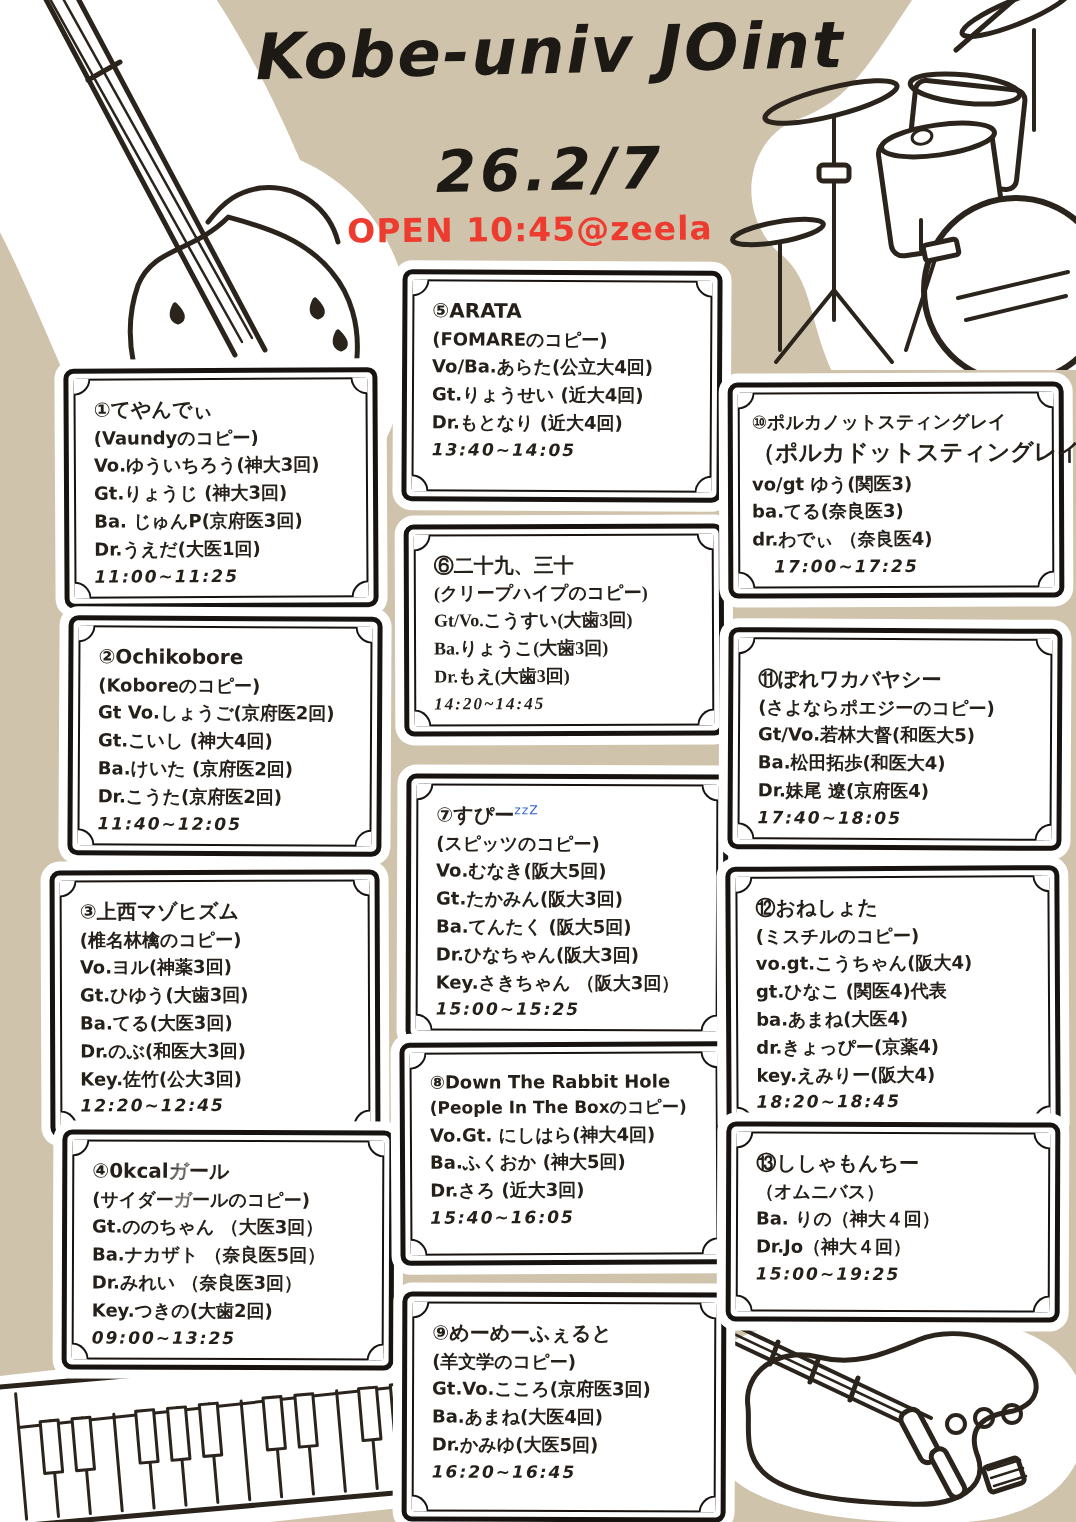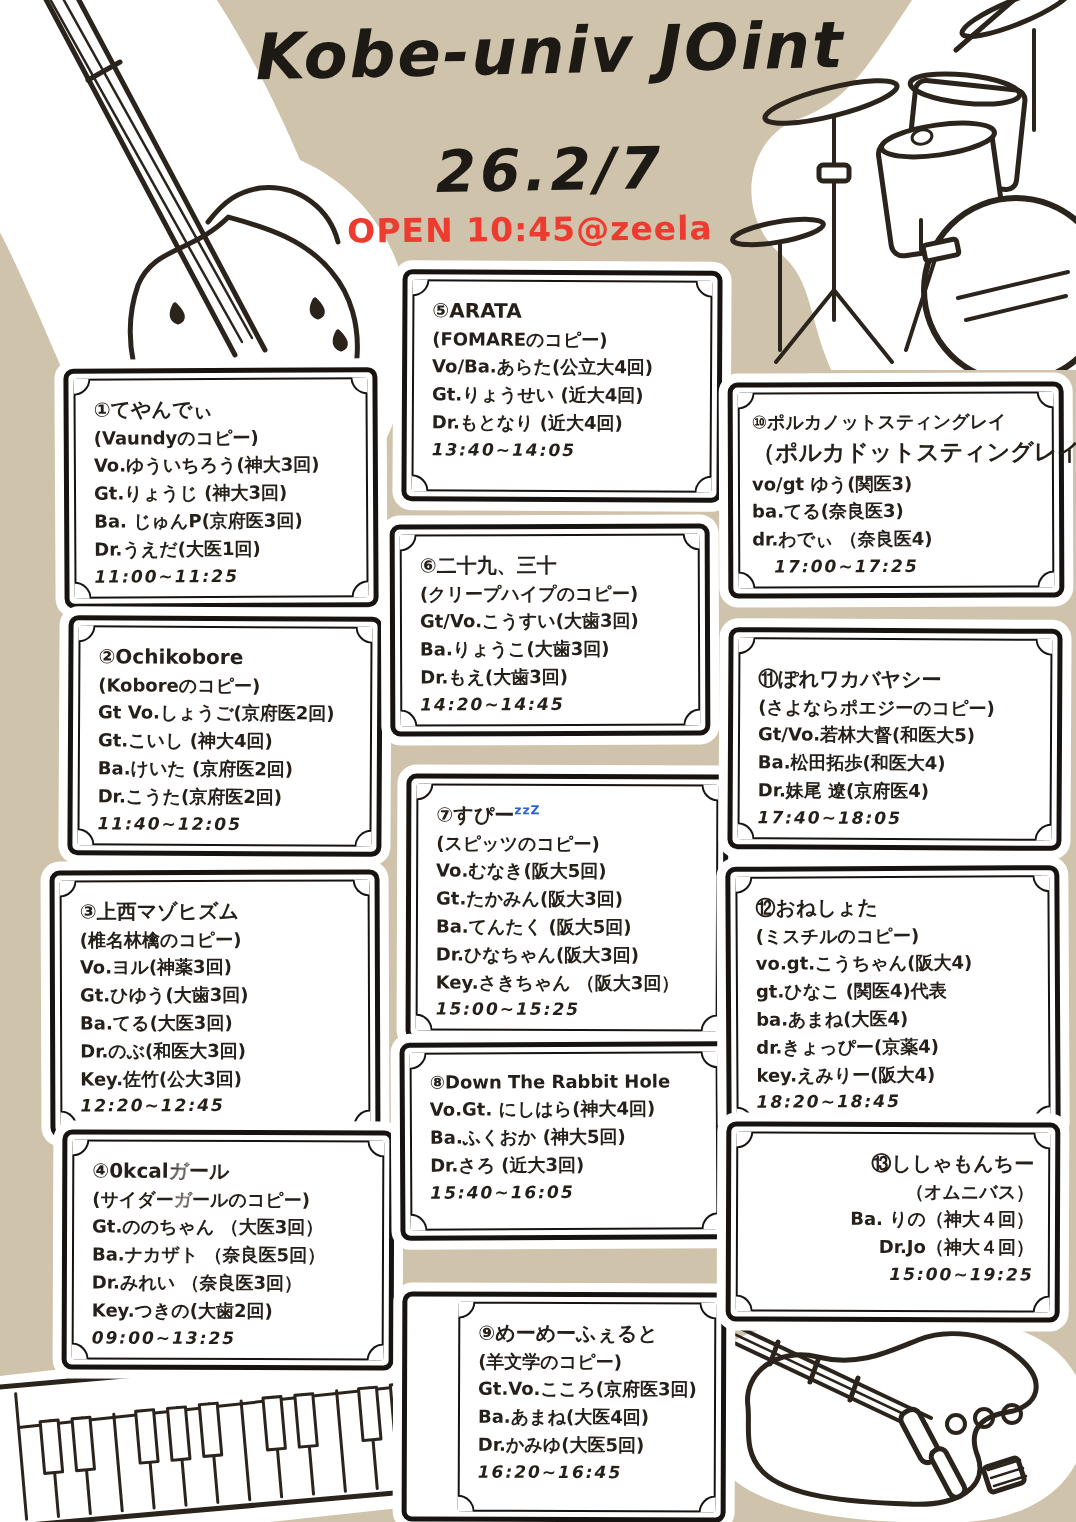--- a/index.html
+++ b/index.html
@@ -38,21 +38,21 @@
   }
   .corner{position:absolute;width:15px;height:15px;background:#fff;z-index:1;}
   .corner.tl{top:-2px;left:-2px;border-bottom-right-radius:100%;border-right:2px solid #171310;border-bottom:2px solid #171310;}
   .corner.tr{top:-2px;right:-2px;border-bottom-left-radius:100%;border-left:2px solid #171310;border-bottom:2px solid #171310;}
   .corner.bl{bottom:-2px;left:-2px;border-top-right-radius:100%;border-right:2px solid #171310;border-top:2px solid #171310;}
   .corner.br{bottom:-2px;right:-2px;border-top-left-radius:100%;border-left:2px solid #171310;border-top:2px solid #171310;}
   .band-name{font-size:20px;font-weight:700;line-height:1.5;position:relative;z-index:2;white-space:nowrap;}
   .band-copy{font-size:18px;font-weight:600;line-height:1.5;position:relative;z-index:2;white-space:nowrap;}
   .member{font-size:18px;font-weight:600;line-height:1.55;position:relative;z-index:2;white-space:nowrap;}
   .band-time{font-size:17px;font-weight:600;font-style:italic;letter-spacing:2px;margin-top:3px;position:relative;z-index:2;}
-  .zzz{color:#2e63cf;font-weight:700;font-size:0.62em;vertical-align:super;letter-spacing:1px;}
+  .zzz{color:#2e63cf;font-weight:400;font-size:0.62em;vertical-align:super;letter-spacing:1px;}
   
   .deco{position:absolute;z-index:1;}
   .ink{stroke:#2b241c;fill:none;stroke-linecap:round;stroke-linejoin:round;}
 </style>
 </head>
 <body>
 
 <div class="poster">
 
   <svg class="deco" style="left:-30px;top:-30px;" width="470" height="680" viewBox="0 0 470 680">
@@ -214,21 +214,21 @@
         <i class="corner br"></i>
       <div class="band-name"><span>⑤</span><span>ARATA</span></div>
       <div class="band-copy">(FOMAREのコピー)</div>
       <div class="member">Vo/Ba.あらた(公立大4回)</div>
       <div class="member">Gt.りょうせい (近大4回)</div>
       <div class="member">Dr.もとなり (近大4回)</div>
       <div class="band-time">13:40~14:05</div>
     </div>
   </div>
 
-  <div class="card" style="left:390px;top:524px;width:320px;transform:rotate(-0.2deg);">
+  <div class="card" style="left:404px;top:524px;width:320px;transform:rotate(-0.2deg);font-family:Liberation Serif, serif;">
     <div class="card-inner">
       <i class="corner tl"></i>
         <i class="corner tr"></i>
         <i class="corner bl"></i>
         <i class="corner br"></i>
       <div class="band-name"><span>⑥</span><span>二十九、三十</span></div>
       <div class="band-copy">(クリープハイプのコピー)</div>
       <div class="member">Gt/Vo.こうすい(大歯3回)</div>
       <div class="member">Ba.りょうこ(大歯3回)</div>
       <div class="member">Dr.もえ(大歯3回)</div>
@@ -253,29 +253,30 @@
     </div>
   </div>
 
   <div class="card" style="left:400px;top:1042px;width:328px;transform:rotate(-0.3deg);">
     <div class="card-inner" style="padding-bottom:26px;">
       <i class="corner tl"></i>
         <i class="corner tr"></i>
         <i class="corner bl"></i>
         <i class="corner br"></i>
       <div class="band-name" style="font-size:18px;"><span>⑧</span><span>Down The Rabbit Hole</span></div>
+      <div class="band-copy" style="font-size:17px;">(People In The Boxのコピー)</div>
       <div class="member">Vo.Gt. にしはら(神大4回)</div>
       <div class="member">Ba.ふくおか (神大5回)</div>
       <div class="member">Dr.さろ (近大3回)</div>
       <div class="band-time">15:40~16:05</div>
     </div>
   </div>
 
   <div class="card" style="left:402px;top:1292px;width:324px;transform:rotate(0.2deg);">
-    <div class="card-inner" style="padding-bottom:28px;margin-left:46px;">
+    <div class="card-inner" style="padding-bottom:28px;">
       <i class="corner tl"></i>
         <i class="corner tr"></i>
         <i class="corner bl"></i>
         <i class="corner br"></i>
       <div class="band-name"><span>⑨</span><span>めーめーふぇると</span></div>
       <div class="band-copy">(羊文学のコピー)</div>
       <div class="member">Gt.Vo.こころ(京府医3回)</div>
       <div class="member">Ba.あまね(大医4回)</div>
       <div class="member">Dr.かみゆ(大医5回)</div>
       <div class="band-time">16:20~16:45</div>
@@ -323,21 +324,21 @@
       <div class="member">vo.gt.こうちゃん(阪大4)</div>
       <div class="member">gt.ひなこ (関医4)代表</div>
       <div class="member">ba.あまね(大医4)</div>
       <div class="member">dr.きょっぴー(京薬4)</div>
       <div class="member">key.えみりー(阪大4)</div>
       <div class="band-time">18:20~18:45</div>
     </div>
   </div>
 
   <div class="card" style="left:726px;top:1122px;width:334px;transform:rotate(0.2deg);">
-    <div class="card-inner" style="padding-bottom:26px;text-align:right;">
+    <div class="card-inner" style="padding-bottom:26px;">
       <i class="corner tl"></i>
         <i class="corner tr"></i>
         <i class="corner bl"></i>
         <i class="corner br"></i>
       <div class="band-name"><span>⑬</span><span>ししゃもんちー</span></div>
       <div class="band-copy">（オムニバス）</div>
       <div class="member">Ba. りの（神大４回）</div>
       <div class="member">Dr.Jo（神大４回）</div>
       <div class="band-time">15:00~19:25</div>
     </div>

